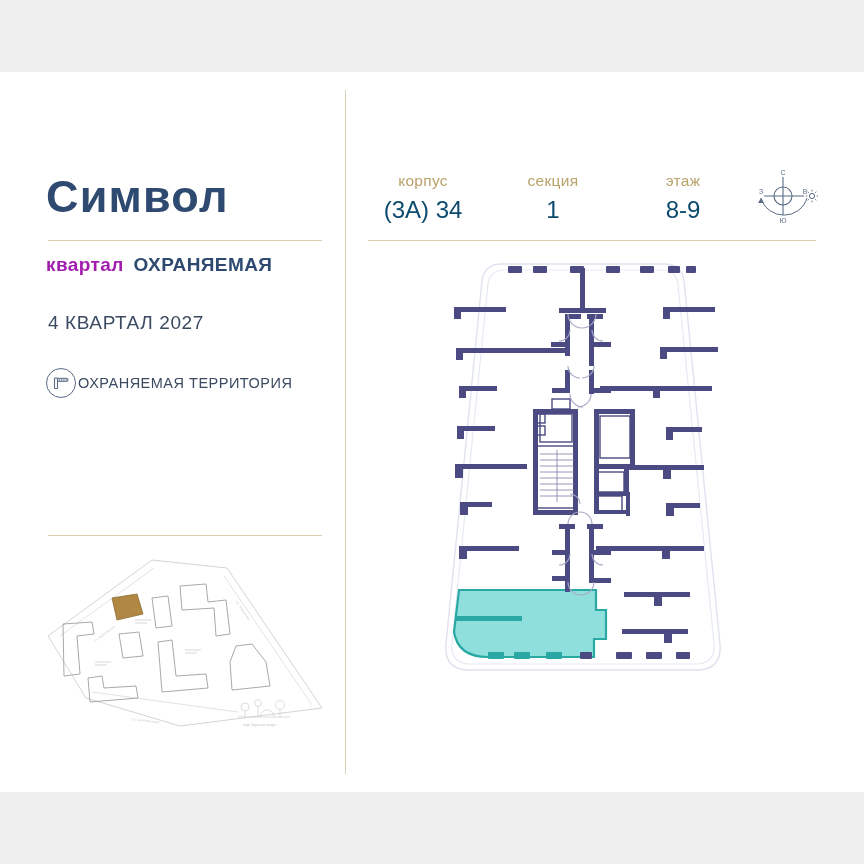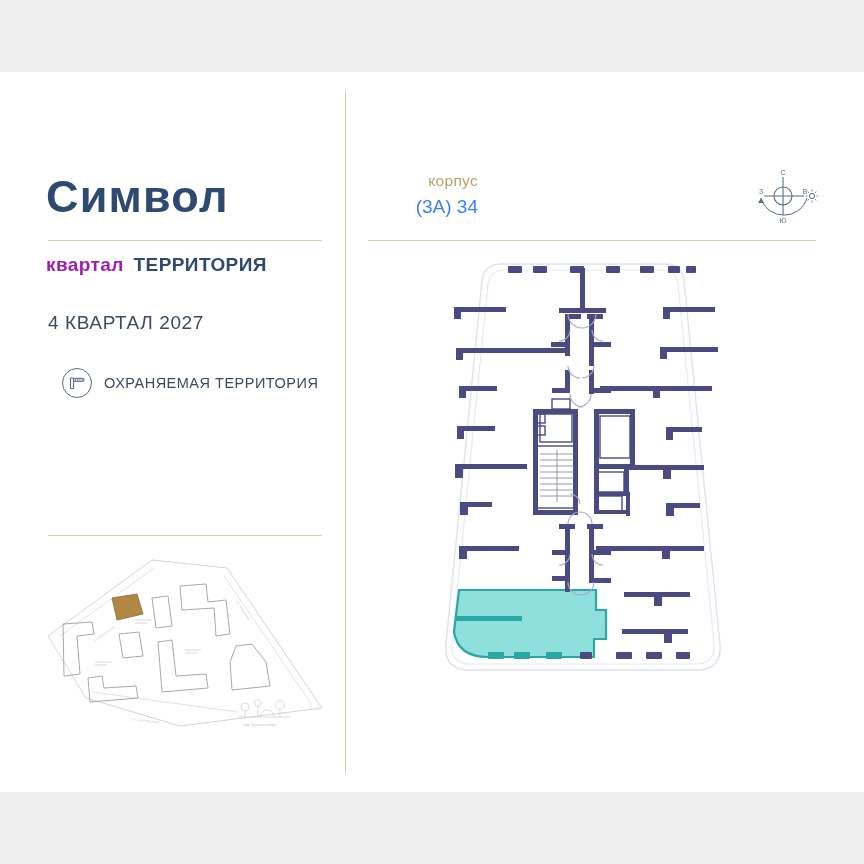--- a/index.html
+++ b/index.html
@@ -64,24 +64,24 @@
     position: absolute;
     left: 48px;
     top: 240px;
     font-size: 19px;
     color: #3b4a61;
     letter-spacing: 0.6px;
   }
 
   .feature {
     position: absolute;
-    left: 62px;
+    left: 46px;
     display: flex;
     align-items: center;
-    gap: 12px;
+    gap: 2px;
     justify-content: space-between;
   }
   #feature-0 { top: 296px; }
   #feature-1 { top: 338px; }
   .feature-icon {
     width: 28px; height: 28px;
     border: 1.3px solid #5a6a84;
     border-radius: 50%;
     display: flex; align-items: center; justify-content: center;
     flex: 0 0 28px;
@@ -105,31 +105,31 @@
   
   #plan-header {
     position: absolute;
     left: 368px;
     top: 100px;
     width: 450px;
     height: 60px;
   }
   .hdr-group {
     position: absolute;
-    text-align: right;
+    text-align: center;
   }
   .hdr-label {
     font-size: 15.5px;
     color: #b9a26a;
     letter-spacing: 0.3px;
     white-space: nowrap;
   }
   .hdr-value {
-    font-size: 19px;
-    color: #3b82f6;
+    font-size: 24px;
+    color: #0c4a6e;
     margin-top: 6px;
     white-space: nowrap;
   }
   #hdr-korpus { left: 0px;   top: 0; width: 110px; }
   #hdr-sekciya { left: 130px; top: 0; width: 110px; }
   #hdr-etazh   { left: 260px; top: 0; width: 110px; }
   #compass { position: absolute; left: 380px; top: -4px; width: 70px; height: 60px; }
 
   
   #floorplan {
@@ -146,21 +146,21 @@
 <div id="card">
 
   <div class="v-divider"></div>
   <div class="h-divider" id="logo-divider"></div>
   <div class="h-divider" id="plan-divider"></div>
   <div class="h-divider" id="header-divider"></div>
 
   <div id="brand">Символ</div>
 
   <div id="subtitle-row">
-    <span id="subtitle-kvartal">квартал</span><span id="subtitle-name">ТЕРРИТОРИЯ</span>
+    <span id="subtitle-kvartal">квартал</span><span id="subtitle-name">ОХРАНЯЕМАЯ</span>
   </div>
 
   <div id="deadline">4 КВАРТАЛ 2027</div>
 
   <div class="feature" id="feature-0">
     <span class="feature-icon">
       <svg width="18" height="18" viewBox="0 0 18 18">
         <rect x="2.5" y="4" width="3" height="10.5" rx="0.6" fill="none" stroke="#5a6a84" stroke-width="1.1"></rect>
         <rect x="5.8" y="4.3" width="10" height="3" rx="0.5" fill="none" stroke="#5a6a84" stroke-width="1"></rect>
         <line x1="7.6" y1="4.3" x2="7.6" y2="7.3" stroke="#5a6a84" stroke-width="0.7"></line>
@@ -213,20 +213,28 @@
     <text x="203" y="176" font-size="3.4" fill="#c2c2c2" font-family="'Liberation Sans', sans-serif">парк Заречная роща</text>
     <text x="55" y="92" font-size="3.2" fill="#c8c8c8" transform="rotate(-36 55 92)" font-family="'Liberation Sans', sans-serif">ул. Василевского</text>
     <text x="196" y="52" font-size="3.2" fill="#c8c8c8" transform="rotate(56 196 52)" font-family="'Liberation Sans', sans-serif">ул. Тараканова</text>
     <text x="92" y="170" font-size="3.2" fill="#c8c8c8" transform="rotate(7 92 170)" font-family="'Liberation Sans', sans-serif">ул. Архитектурная</text>
   </svg>
 
   <div id="plan-header">
     <div class="hdr-group" id="hdr-korpus">
       <div class="hdr-label">корпус</div>
       <div class="hdr-value">(3А) 34</div>
+    </div>
+    <div class="hdr-group" id="hdr-sekciya">
+      <div class="hdr-label">секция</div>
+      <div class="hdr-value">1</div>
+    </div>
+    <div class="hdr-group" id="hdr-etazh">
+      <div class="hdr-label">этаж</div>
+      <div class="hdr-value">8-9</div>
     </div>
 
     <svg id="compass" viewBox="0 0 70 60">
       <circle cx="35" cy="28" r="9" fill="none" stroke="#5a6a84" stroke-width="1.1"></circle>
       <line x1="35" y1="9" x2="35" y2="47" stroke="#5a6a84" stroke-width="1.1"></line>
       <line x1="16" y1="28" x2="56" y2="28" stroke="#5a6a84" stroke-width="1.1"></line>
       <text x="35" y="7" font-size="7" fill="#5a6a84" text-anchor="middle" font-family="'Liberation Sans', sans-serif">С</text>
       <text x="35" y="55" font-size="7" fill="#5a6a84" text-anchor="middle" font-family="'Liberation Sans', sans-serif">Ю</text>
       <text x="13" y="26" font-size="7" fill="#5a6a84" text-anchor="middle" font-family="'Liberation Sans', sans-serif">З</text>
       <text x="57" y="26" font-size="7" fill="#5a6a84" text-anchor="middle" font-family="'Liberation Sans', sans-serif">В</text>

